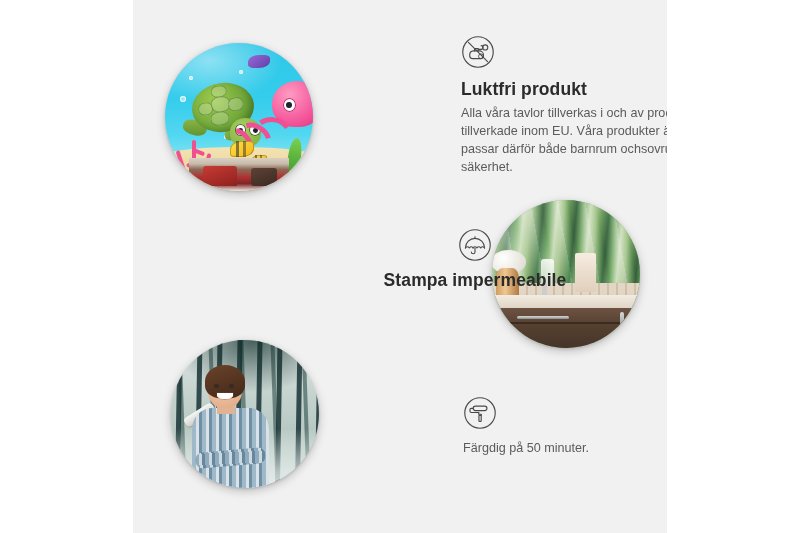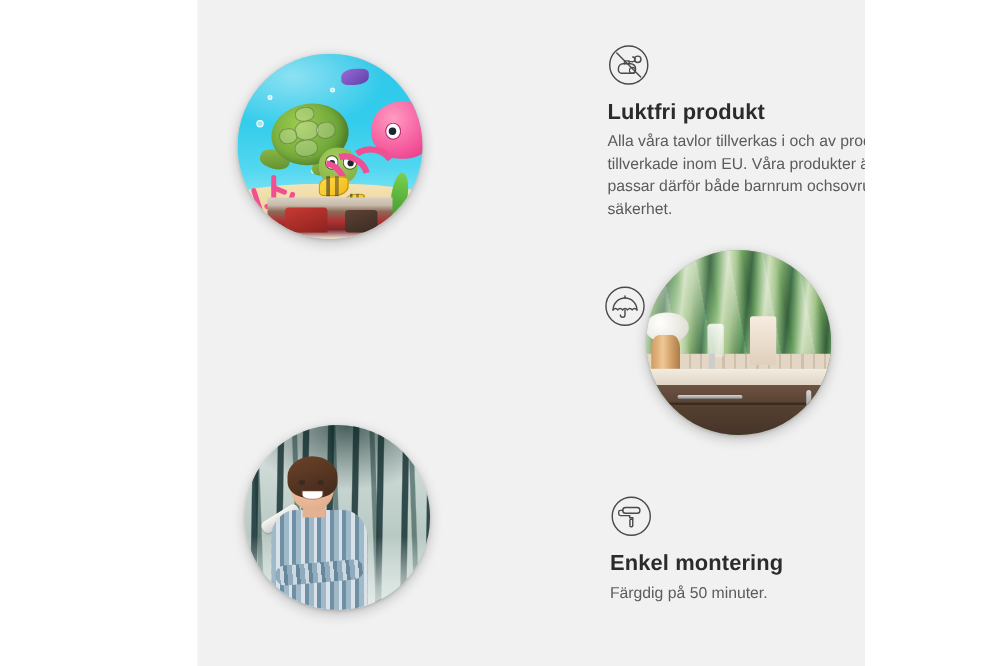--- a/index.html
+++ b/index.html
@@ -24,21 +24,20 @@
 
   
   .panel {
     position: absolute;
     left: 133px;
     top: 0;
     width: 534px;
     height: 533px;
     background: #f1f1f1;
     overflow: hidden;
-    margin-left: 25px;
   }
 
   
   .photo {
     position: absolute;
     border-radius: 50%;
     overflow: hidden;
     box-shadow: 0 3px 10px rgba(0,0,0,0.22), 0 1px 3px rgba(0,0,0,0.14);
     background: #ddd;
   }
@@ -436,20 +435,21 @@
       <span class="icon-wrap">
         <svg class="icon-svg" viewBox="0 0 48 48" fill="none" stroke="#4a4a4a" stroke-width="1.6" stroke-linecap="round" stroke-linejoin="round">
           <circle cx="24" cy="24" r="21.5"></circle>
           <path d="M10.5 28.2C10.5 20.7 16.6 14.6 24 14.6s13.5 6.1 13.5 13.6"></path>
           <path d="M10.5 28.2c1.6-2.3 3.8-2.3 5.4 0 1.6-2.3 3.8-2.3 5.4 0"></path>
           <path d="M21.3 28.2c1.6-2.3 3.8-2.3 5.4 0 1.6-2.3 3.8-2.3 5.4 0 1.6-2.3 3.8-2.3 5.4 0"></path>
           <line x1="24" y1="14.6" x2="24" y2="12.4"></line>
           <path d="M24 28.2v5.6a2.6 2.6 0 0 1-5.2 0"></path>
         </svg>
       </span>
+      <h2>Stampa impermeabile</h2>
     </div>
 
     <div class="photo" id="photo-painter">
       <div class="layer forest-bg"></div>
       <div class="forest-trees"></div>
       <div class="forest-canopy"></div>
       <div class="forest-haze"></div>
 
       <div class="roller-tool"></div>
       <div class="roller-stick"></div>
@@ -468,18 +468,17 @@
     <div class="feature align-left" id="feature-assembly">
       <span class="icon-wrap">
         <svg class="icon-svg" viewBox="0 0 48 48" fill="none" stroke="#4a4a4a" stroke-width="1.6" stroke-linecap="round" stroke-linejoin="round">
           <circle cx="24" cy="24" r="21.5"></circle>
           <rect x="14.4" y="14.2" width="19.4" height="6.4" rx="3.2"></rect>
           <path d="M14.4 17.4h-2.6a2 2 0 0 0-2 2v1.9a2 2 0 0 0 2 2h10.4"></path>
           <path d="M22.2 23.3v2.4h3.6v1.6"></path>
           <rect x="22.5" y="27.3" width="3.2" height="8.6" rx="1.1"></rect>
         </svg>
       </span>
-      <h2>Enkel montering</h2>
       <p>Färgdig på 50 minuter.</p>
     </div>
 
   </div>
 </div>
 
 </body></html>

